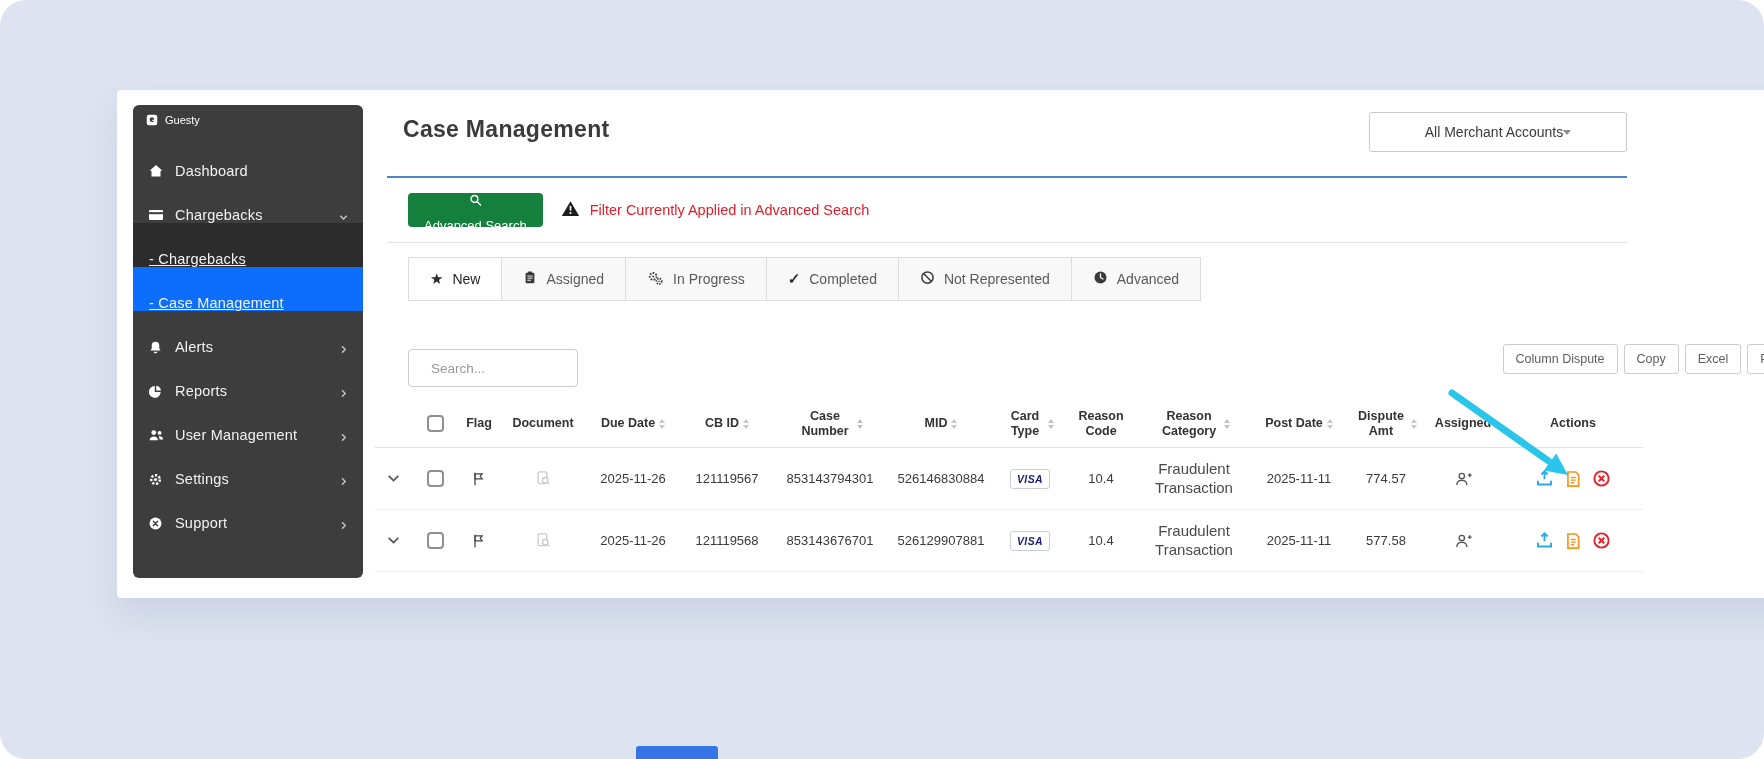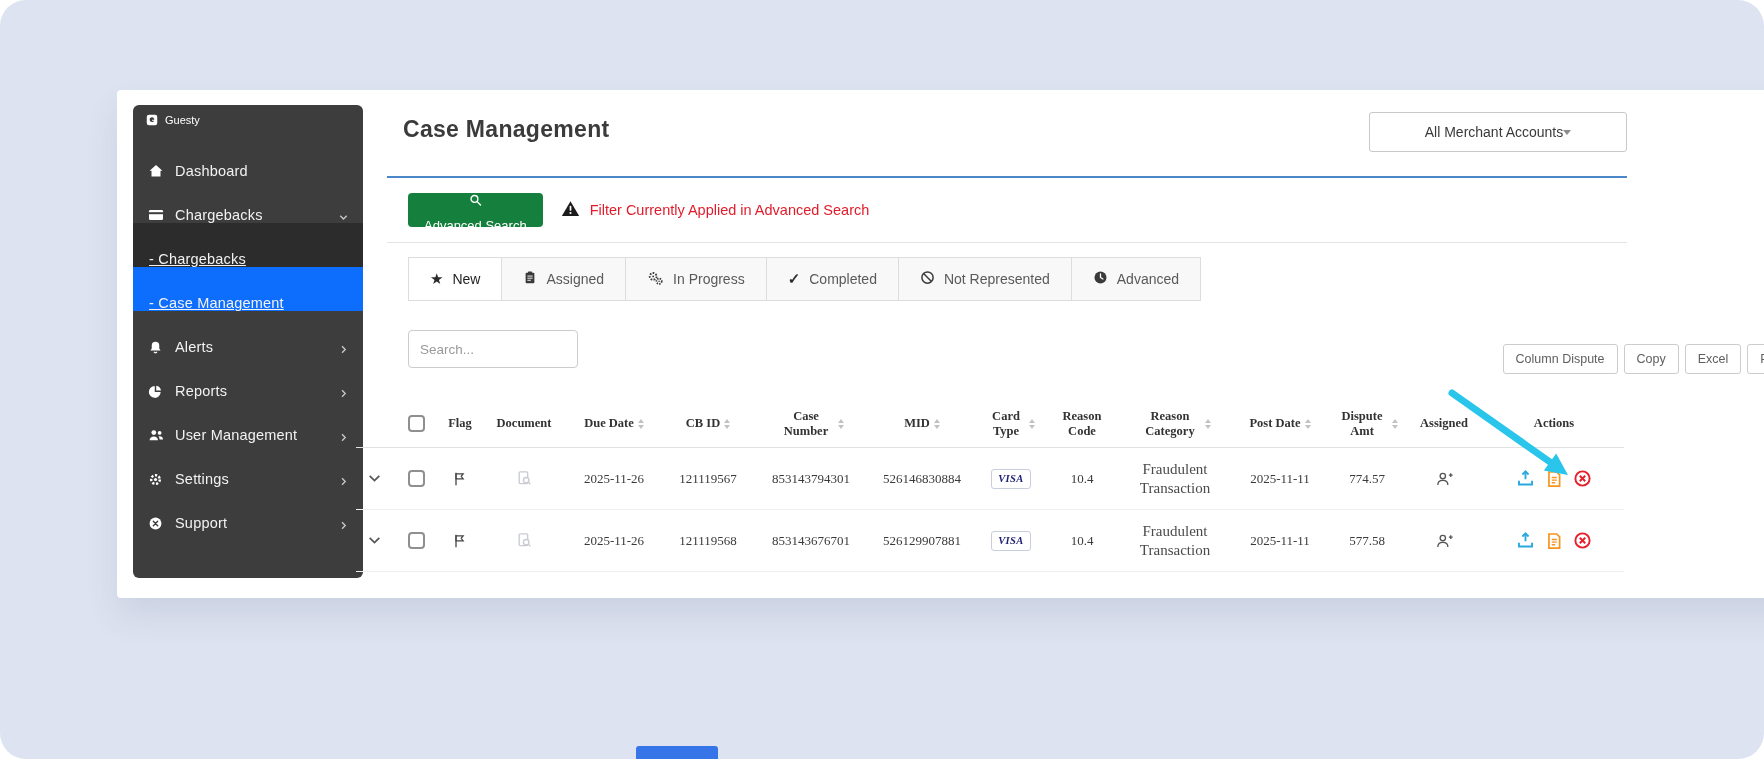--- a/index.html
+++ b/index.html
@@ -58,30 +58,30 @@
   .tabs { position:absolute; left:291px; top:167px; display:flex; height:44px; }
   .tab { display:flex; align-items:center; gap:9px; padding:0 21px; border:1px solid #ddd;
     margin-left:-1px; background:#f8f8f8; color:#5a5a5a; font-size:14px; cursor:pointer;
     white-space:nowrap; }
   .tab:first-child { margin-left:0; }
   .tab.active { background:#fff; color:#1f1f1f; }
   .tab .tglyph { font-size:15px; color:#2b2b2b; }
   .tab svg { color:#3a3a3a; }
 
   
-  .search-box { position:absolute; left:291px; top:240px; width:170px; height:38px;
-    border:1px solid #cccccc; border-radius:4px; padding:0 11px; font-size:13.5px;
+  .search-box { position:absolute; left:291px; top:259px; width:170px; height:38px;
+    border:1px solid #cccccc; border-radius:4px; padding:0 22px; font-size:13.5px;
     color:#444; font-family:inherit; }
   .search-box::placeholder { color:#9a9a9a; }
   .export-btns { position:absolute; right:18px; top:254px; display:flex; gap:6px; }
   .export-btns button { height:30px; padding:0 12px; background:#fff; border:1px solid #ccc;
     border-radius:3px; color:#5f5f5f; font-size:12.5px; cursor:pointer; font-family:inherit; }
 
   
-  .tbl { position:absolute; left:239px; top:310px; width:1268px;font-family:Liberation Serif, serif; }
+  .tbl { position:absolute; left:258px; top:310px; width:1268px; }
   .grid-row { display:grid;
     grid-template-columns:36px 48px 40px 88px 92px 96px 110px 112px 66px 76px 110px 100px 74px 80px 140px; }
   .thead { height:48px; border-bottom:1px solid #e2e2e2; }
   .th { display:flex; align-items:center; justify-content:center; gap:4px; font-size:12.5px;
     font-weight:bold; color:#333; text-align:center; line-height:1.2; }
   .th span.wrapcap { display:inline-block; }
   .w-case span.wrapcap { max-width:56px; }
   .w-card span.wrapcap { max-width:38px; }
   .w-rcode span.wrapcap { max-width:50px; }
   .w-rcat span.wrapcap { max-width:62px; }

